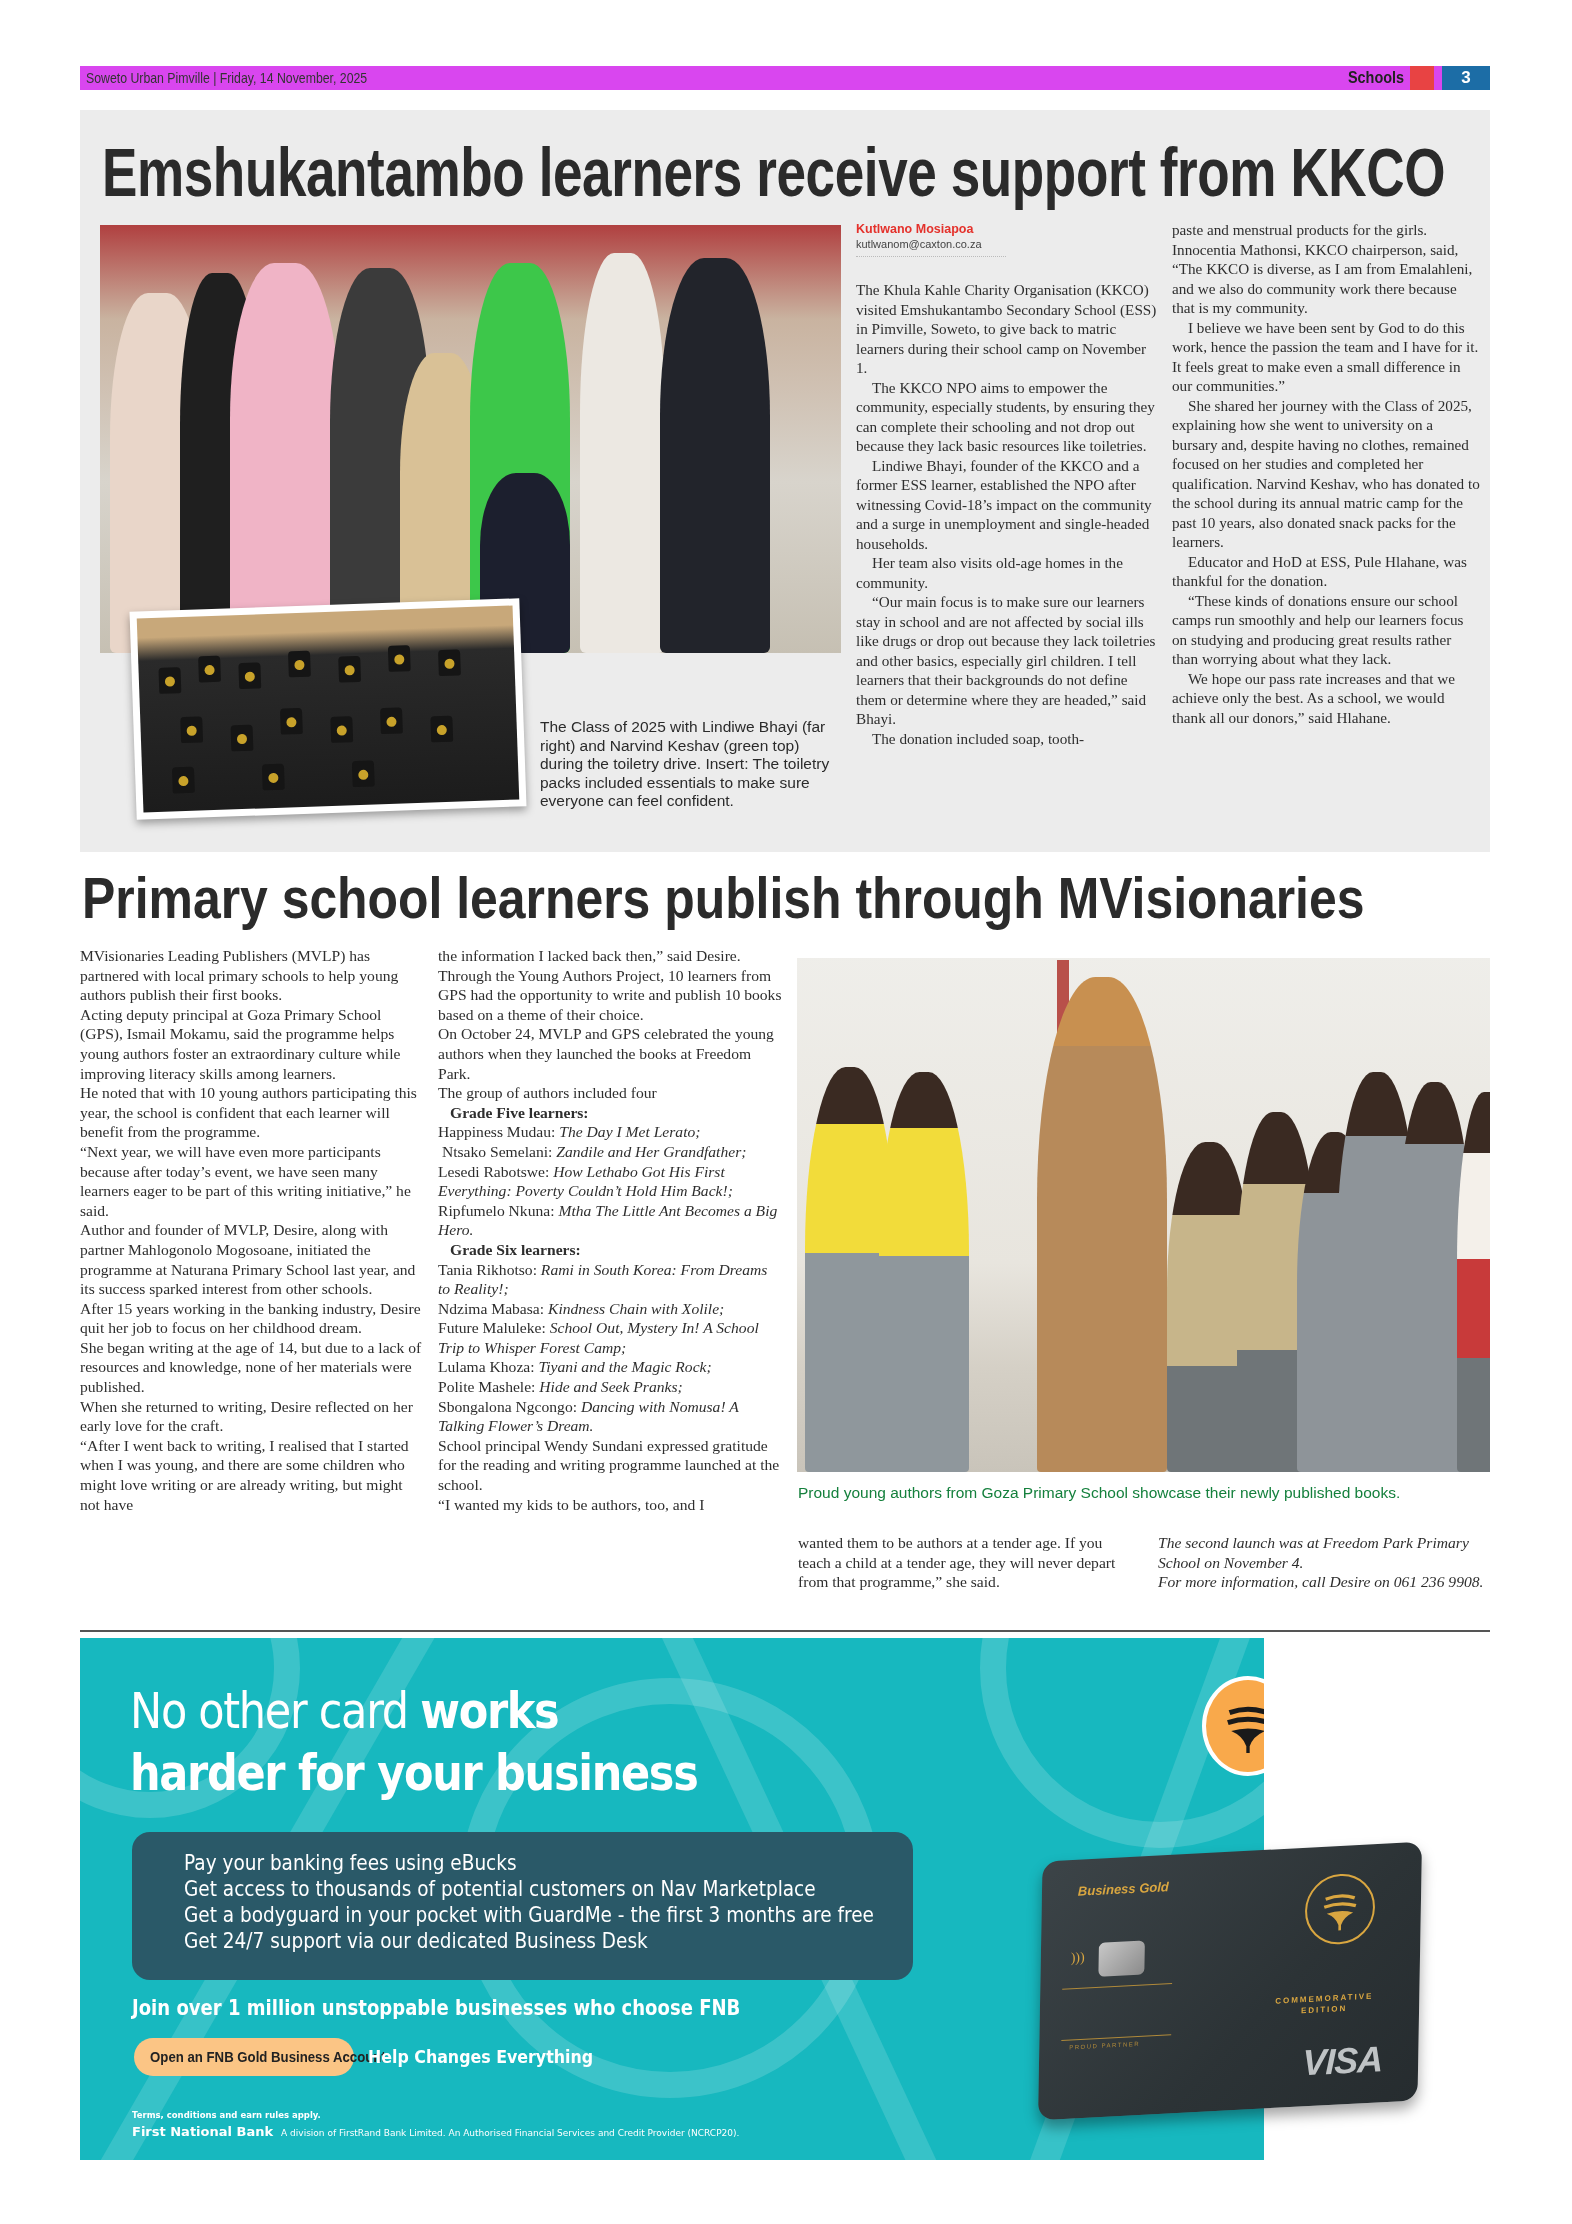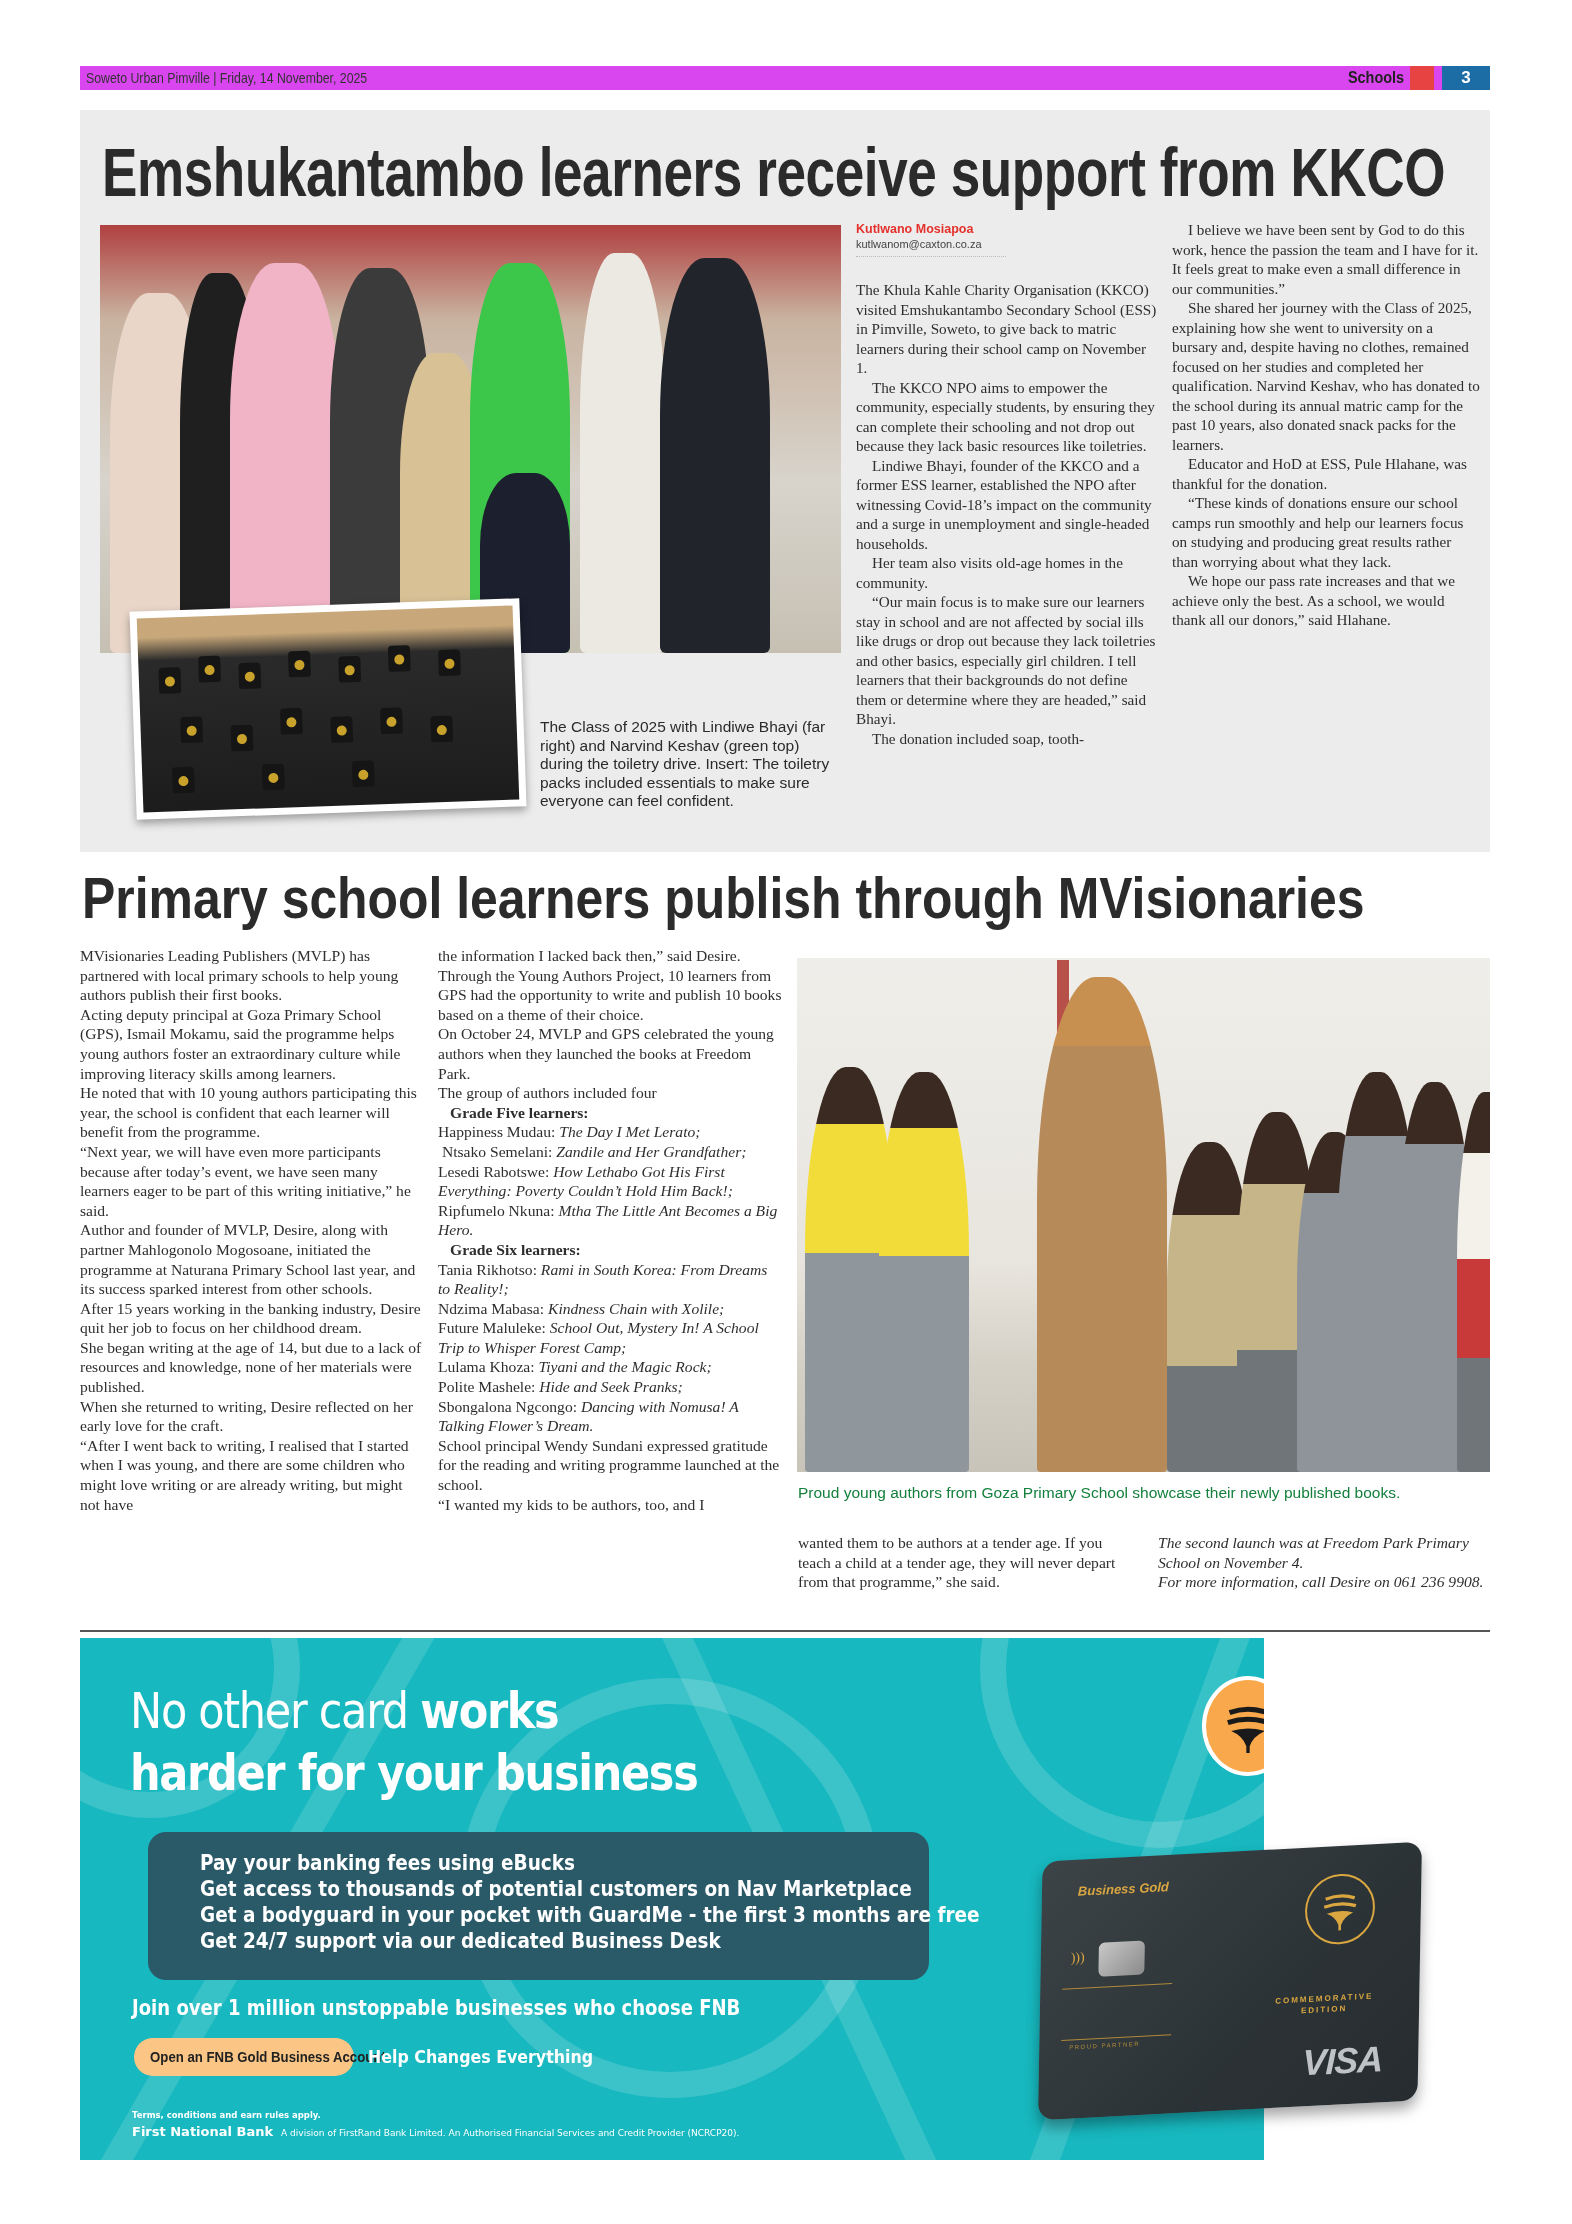--- a/index.html
+++ b/index.html
@@ -56,21 +56,21 @@
   
   .ad { position: absolute; left: 80px; top: 1638px; width: 1184px; height: 522px; overflow: hidden; background: #17b8bf; font-family: "DejaVu Sans", sans-serif; }
   .ad .pattern { position: absolute; border: 26px solid rgba(255,255,255,0.16); border-radius: 50%; }
   .ad .stripe { position: absolute; width: 28px; height: 700px; background: rgba(255,255,255,0.14); }
   .ad-head { position: absolute; left: 50px; top: 42px; color: #fff; font-size: 50px; line-height: 62px; letter-spacing: -1.5px; transform: scaleX(0.86); transform-origin: left top; white-space: nowrap; }
   .ad-head b { font-weight: bold; }
   .fnb-logo { position: absolute; left: 1122px; top: 38px; width: 92px; height: 100px; border-radius: 50%; background: #f9a94b; border: 4px solid #fff; }
   .fnb-logo svg { width: 100%; height: 100%; }
   .fnb-brand { position: absolute; left: 1236px; top: 70px; color: #fff; font-size: 28px; transform: scaleX(0.85); transform-origin: left top; }
 
-  .ad-box { position: absolute; left: 68px; top: 194px; width: 781px; height: 148px; background: #2a5968; border-radius: 18px; padding: 18px 0 0 52px; color: #fff; font-size: 21px; line-height: 26px; font-weight: bold; }
+  .ad-box { position: absolute; left: 52px; top: 194px; width: 781px; height: 148px; background: #2a5968; border-radius: 18px; padding: 18px 0 0 52px; color: #fff; font-size: 21px; line-height: 26px; }
   .ad-box div { transform: scaleX(0.88); transform-origin: left top; white-space: nowrap; }
 
   .ad-join { position: absolute; left: 52px; top: 358px; color: #fff; font-weight: bold; font-size: 20.5px; transform: scaleX(0.88); transform-origin: left top; white-space: nowrap; }
   .ad-cta { position: absolute; left: 54px; top: 400px; width: 220px; height: 38px; border-radius: 19px; background: #fbc585; color: #222; font-size: 15px; font-weight: bold; line-height: 38px; text-align: center; white-space: nowrap; border: none; cursor: pointer; }
   .ad-cta span { display: inline-block; transform: scaleX(0.88); }
   .ad-slogan { position: absolute; left: 288px; top: 408px; color: #fff; font-weight: bold; font-size: 18px; transform: scaleX(0.88); transform-origin: left top; white-space: nowrap; }
   .ad-terms { position: absolute; left: 52px; top: 472px; color: #fff; font-size: 8.5px; font-weight: bold; }
   .ad-legal { position: absolute; left: 52px; top: 486px; color: #fff; font-size: 9px; white-space: nowrap; }
   .ad-legal b { font-size: 13px; font-weight: bold; margin-right: 8px; }
 
@@ -141,20 +141,21 @@
 <div class="col s1c1">
   <p>The Khula Kahle Charity Organisation (KKCO) visited Emshukantambo Secondary School (ESS) in Pimville, Soweto, to give back to matric learners during their school camp on November 1.</p>
   <p class="ind">The KKCO NPO aims to empower the community, especially students, by ensuring they can complete their schooling and not drop out because they lack basic resources like toiletries.</p>
   <p class="ind">Lindiwe Bhayi, founder of the KKCO and a former ESS learner, established the NPO after witnessing Covid-18’s impact on the community and a surge in unemployment and single-headed households.</p>
   <p class="ind">Her team also visits old-age homes in the community.</p>
   <p class="ind">“Our main focus is to make sure our learners stay in school and are not affected by social ills like drugs or drop out because they lack toiletries and other basics, especially girl children. I tell learners that their backgrounds do not define them or determine where they are headed,” said Bhayi.</p>
   <p class="ind">The donation included soap, tooth-</p>
 </div>
 
 <div class="col s1c2">
+  <p>paste and menstrual products for the girls. Innocentia Mathonsi, KKCO chairperson, said, “The KKCO is diverse, as I am from Emalahleni, and we also do community work there because that is my community.</p>
   <p class="ind">I believe we have been sent by God to do this work, hence the passion the team and I have for it. It feels great to make even a small difference in our communities.”</p>
   <p class="ind">She shared her journey with the Class of 2025, explaining how she went to university on a bursary and, despite having no clothes, remained focused on her studies and completed her qualification. Narvind Keshav, who has donated to the school during its annual matric camp for the past 10 years, also donated snack packs for the learners.</p>
   <p class="ind">Educator and HoD at ESS, Pule Hlahane, was thankful for the donation.</p>
   <p class="ind">“These kinds of donations ensure our school camps run smoothly and help our learners focus on studying and producing great results rather than worrying about what they lack.</p>
   <p class="ind">We hope our pass rate increases and that we achieve only the best. As a school, we would thank all our donors,” said Hlahane.</p>
 </div>
 
 <h2 class="h2">Primary school learners publish through MVisionaries</h2>
 
 <div class="col s2c1">

